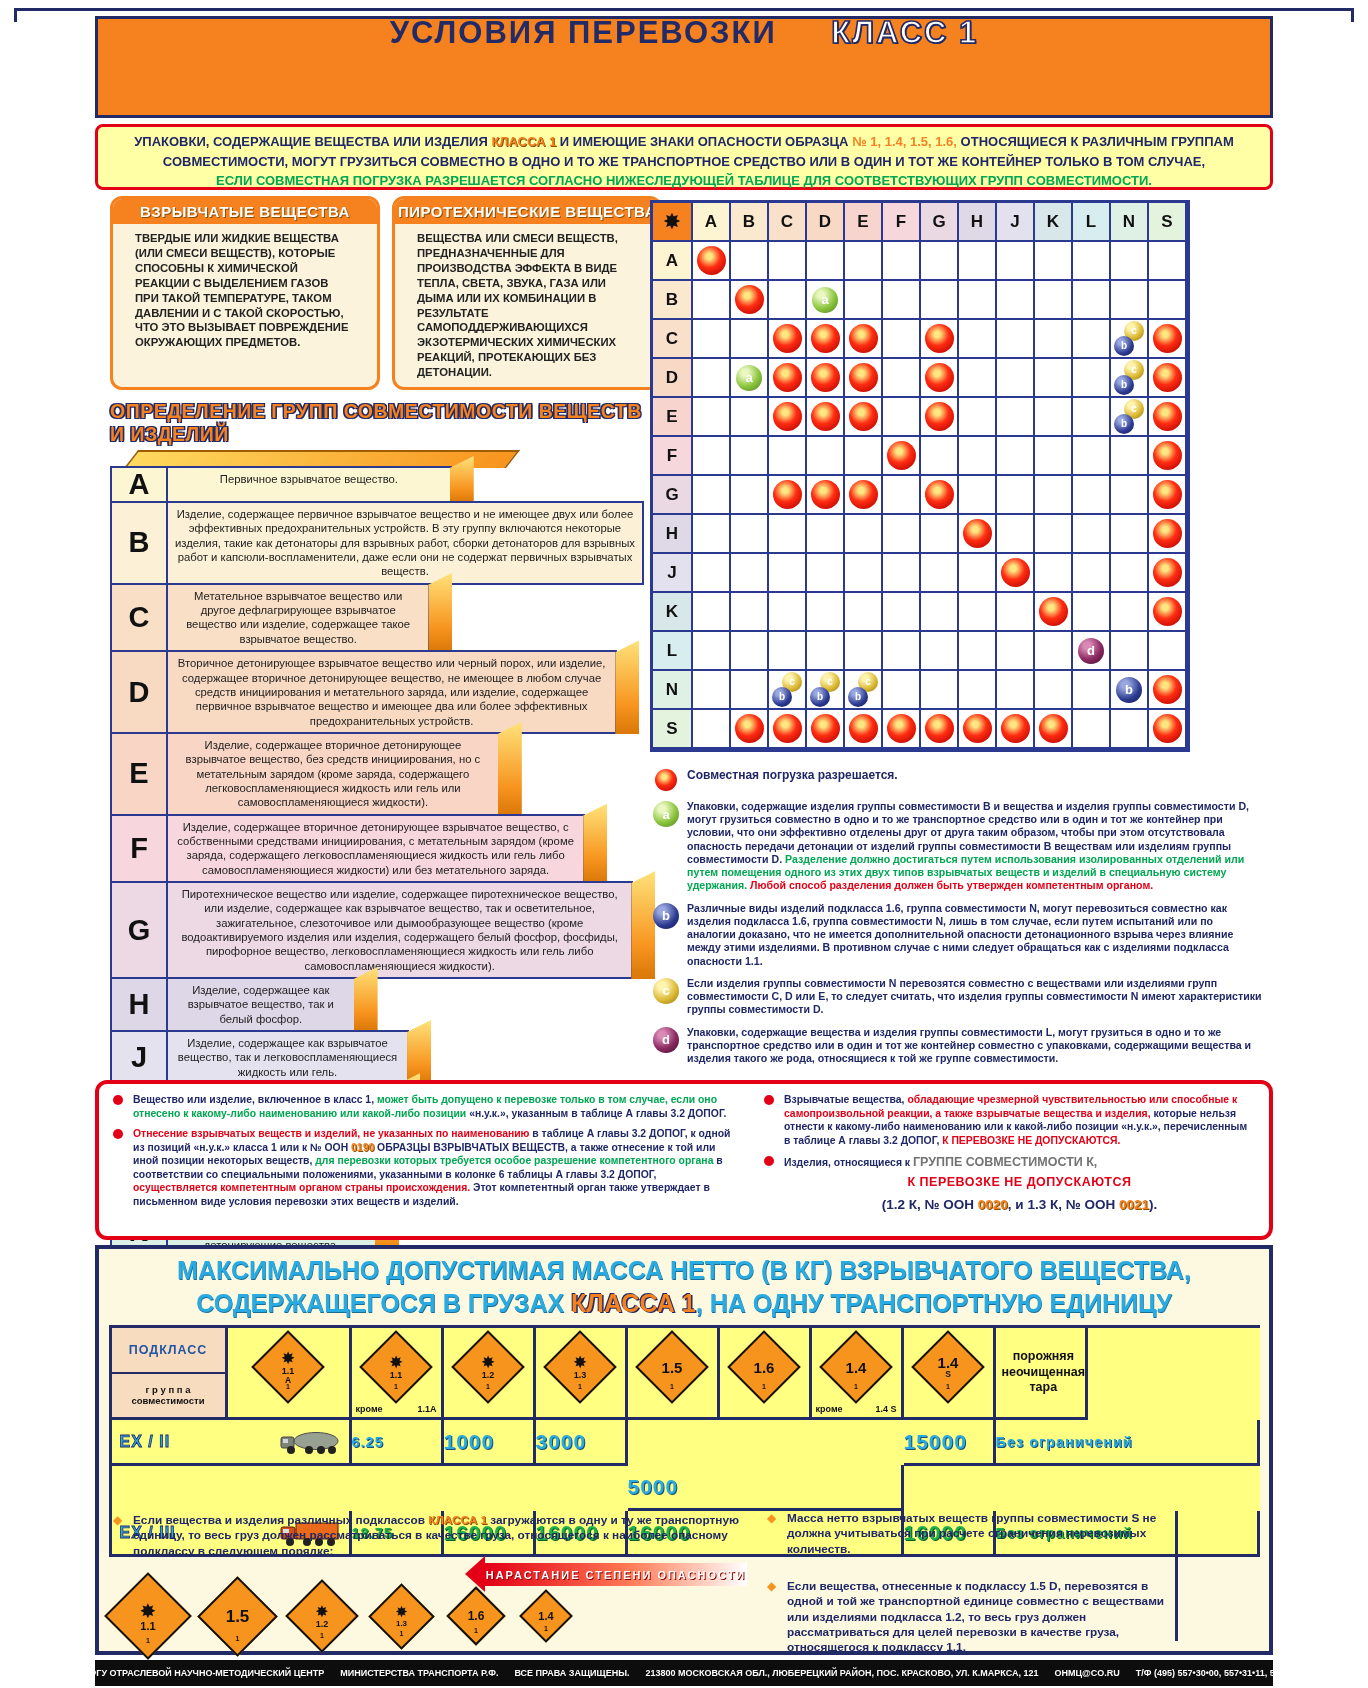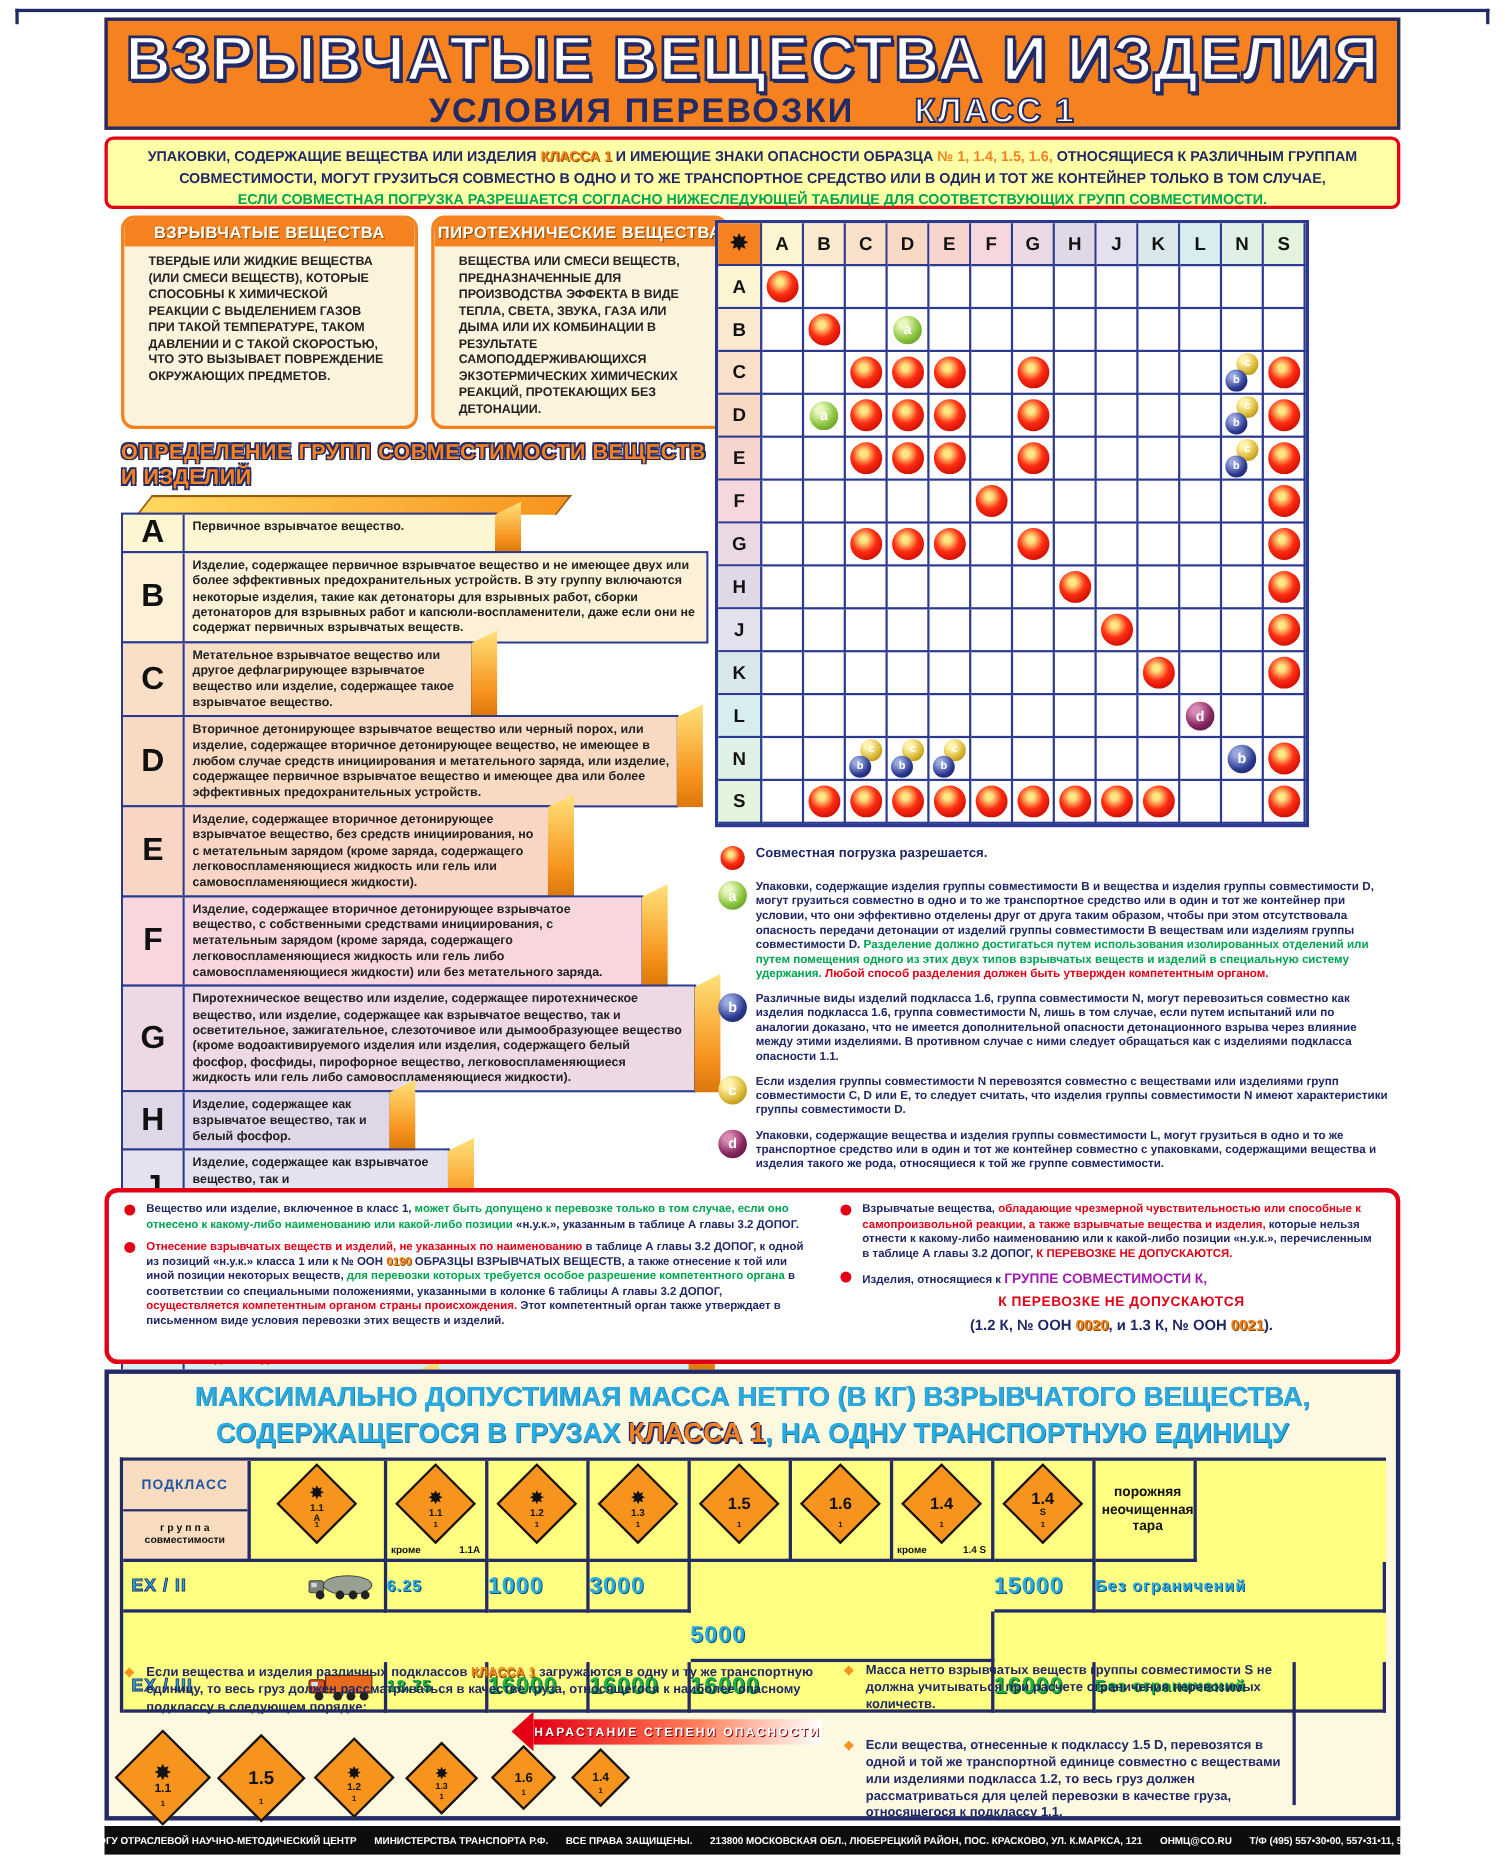--- a/index.html
+++ b/index.html
@@ -35,21 +35,21 @@
 
   .groups-title{margin:10px 0 4px 0;font-size:19.5px;font-weight:bold;color:#f5811f;letter-spacing:.5px;
     text-shadow:1.4px 1.4px 0 #232b66,-1.4px 1.4px 0 #232b66,1.4px -1.4px 0 #232b66,-1.4px -1.4px 0 #232b66;}
 
   .glid{height:16px;width:calc(62% + 36px);margin-left:14px;background:linear-gradient(90deg,#ffd95e,#f7941e);
         border:2px solid #a05c00;border-bottom:none;transform:skewX(-38deg);transform-origin:bottom left;}
   .gtable{width:534px;}
   .grow{display:flex;position:relative;border:2px solid #2b3990;margin-top:-2px;box-sizing:border-box;}
   .gletter{width:54px;min-width:54px;display:flex;align-items:center;justify-content:center;
            font-size:29px;font-weight:bold;color:#111;border-right:2px solid #2b3990;}
-  .gtext{flex:1;padding:4px 7px;font-size:11.3px;font-weight:bold;line-height:1.27;color:#222;}
+  .gtext{flex:1;padding:4px 7px;font-size:11.3px;font-weight:normal;line-height:1.27;color:#222;text-align:center;}
   .stair{position:absolute;left:100%;top:-12px;bottom:-2px;width:24px;
          background:linear-gradient(180deg,#ffe27a 0%,#f7941e 70%,#d97708 100%);
          clip-path:polygon(0 12px,100% 0,100% 100%,0 100%);}
 
   
   .right-col{position:absolute;left:650px;top:200px;width:614px;}
   .matrix{display:grid;grid-template-columns:40px repeat(13,38px);grid-auto-rows:39px;
           border:3px solid #2b3990;width:534px;box-sizing:content-box;background:#fff;}
   .mcell{border-right:2px solid #2b3990;border-bottom:2px solid #2b3990;display:flex;
          align-items:center;justify-content:center;position:relative;}
@@ -79,21 +79,21 @@
   .rules-box{position:absolute;left:95px;top:1080px;width:1178px;height:160px;border:4px solid #e30016;
              border-radius:12px;box-sizing:border-box;display:flex;padding:9px 14px;gap:26px;background:#fff;}
   .rcol-l{width:56%;}
   .rcol-r{width:44%;}
   .rbullet{display:grid;grid-template-columns:16px 1fr;gap:4px;margin-bottom:7px;
            font-size:10.4px;font-weight:bold;line-height:1.3;color:#1f2766;}
   .rdot{width:10px;height:10px;border-radius:50%;background:#e30016;margin-top:2px;}
   .t-red{color:#e30016;}
   .t-green{color:#00a651;}
   .t-navy{color:#1f2766;}
-  .t-black{color:#a21caf;}
+  .t-black{color:#737373;}
   .kline1{text-align:center;color:#e30016;font-size:12.5px;margin-top:4px;letter-spacing:.5px;}
   .kline2{text-align:center;font-size:13.5px;margin-top:5px;color:#1f2766;}
 
   
   .bottom-section{position:absolute;left:95px;top:1245px;width:1178px;height:410px;background:#fdf8e0;
                   border:4px solid #232b66;box-sizing:border-box;}
   .bs-title{text-align:center;font-size:25px;font-weight:bold;color:#29abe2;line-height:1.3;margin-top:5px;
             text-shadow:.6px .6px 0 #1a6e96;}
   .bs-acc{color:#f5811f;text-shadow:1.4px 1.4px 0 #232b66,-1px -1px 0 #232b66;}
 
@@ -159,21 +159,20 @@
 </style>
 </head>
 <body>
 
 <div class="poster">
   <div class="trim-top"></div>
   <div class="trim-stub" style="left:14px;"></div>
   <div class="trim-stub" style="right:14px;"></div>
 
   <div class="header-box">
-    <div class="h-title">ВЗРЫВЧАТЫЕ ВЕЩЕСТВА И ИЗДЕЛИЯ</div>
     <div class="h-sub">
       <span class="sub1">УСЛОВИЯ ПЕРЕВОЗКИ</span>
       <span class="sub2">КЛАСС 1</span>
     </div>
   </div>
 
   <div class="intro-box">
     <span>УПАКОВКИ, СОДЕРЖАЩИЕ ВЕЩЕСТВА ИЛИ ИЗДЕЛИЯ </span><span class="acc-or">КЛАССА 1</span><span> И ИМЕЮЩИЕ ЗНАКИ ОПАСНОСТИ ОБРАЗЦА </span><span class="acc-num">№ 1, 1.4, 1.5, 1.6,</span><span> ОТНОСЯЩИЕСЯ К РАЗЛИЧНЫМ ГРУППАМ СОВМЕСТИМОСТИ, МОГУТ ГРУЗИТЬСЯ СОВМЕСТНО В ОДНО И ТО ЖЕ ТРАНСПОРТНОЕ СРЕДСТВО ИЛИ В ОДИН И ТОТ ЖЕ КОНТЕЙНЕР ТОЛЬКО В ТОМ СЛУЧАЕ, </span><br>
     <span class="acc-green">ЕСЛИ СОВМЕСТНАЯ ПОГРУЗКА РАЗРЕШАЕТСЯ СОГЛАСНО НИЖЕСЛЕДУЮЩЕЙ ТАБЛИЦЕ ДЛЯ СООТВЕТСТВУЮЩИХ ГРУПП СОВМЕСТИМОСТИ.</span>
   </div>

